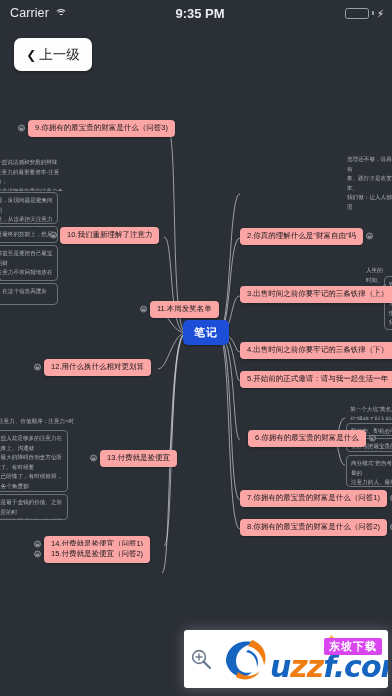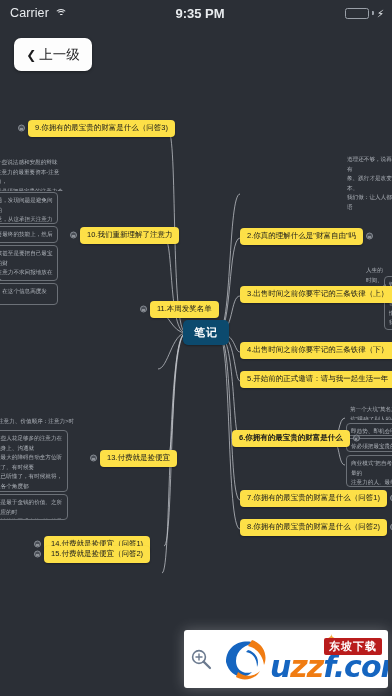--- a/index.html
+++ b/index.html
@@ -42,27 +42,27 @@
   }
   .chev{ font-size:12px; line-height:1; margin-right:1px; }
 
   
   .canvas{ position:absolute; inset:0; z-index:10; }
   svg.links{ position:absolute; left:0; top:0; width:392px; height:696px; pointer-events:none; }
   svg.links path{ fill:none; stroke:#c9ccd1; stroke-width:.85; opacity:.85; }
 
   
   .node{
-    position:absolute; background:#fde047; color:#17181a;
+    position:absolute; background:#fca5a5; color:#17181a;
     border-radius:4px; padding:4px 7px; font-size:7.5px; line-height:1.15;
     white-space:nowrap; z-index:20; cursor:pointer;
     box-shadow:0 1px 2px rgba(0,0,0,.3);
   }
   .node.root{
-    background:#0c4a6e; color:#fff; font-size:11px; font-weight:600;
+    background:#1d4ed8; color:#fff; font-size:11px; font-weight:600;
     padding:6px 11px; border-radius:5px; letter-spacing:1px; z-index:30;
   }
   
   .dot{
     position:absolute; top:50%; transform:translateY(-50%);
     width:7px; height:7px; border-radius:50%;
     background:#4a4f57; border:1px solid #888d95; cursor:pointer; z-index:25;
   }
   .dot.r{ right:-10px; }
   .dot.l{ left:-10px; }
@@ -95,21 +95,21 @@
   .uzzf{
     position:absolute; left:0; bottom:6px;
     font-family:"DejaVu Sans",sans-serif; font-weight:bold; font-style:italic;
     font-size:30px; letter-spacing:-1px; line-height:1;
   }
   .u-blue{ color:#1565c0; }
   .u-orange{ color:#f07c12; }
   .dotcom{ color:#1565c0; }
   .cn-badge{
     position:absolute; right:6px; top:8px;
-    background:#b91c1c; color:#fff; font-size:11px; font-weight:bold;
+    background:#d946ef; color:#fff; font-size:11px; font-weight:bold;
     padding:1px 5px; border-radius:2px; letter-spacing:1px;
     font-family:"DejaVu Sans",sans-serif;
   }
   .spark{ position:absolute; color:#f7a93c; font-size:11px; }
 </style>
 </head>
 <body>
 
 <div id="app">
 
@@ -176,43 +176,47 @@
       
     </div>
     <div class="node" style="left:240px; top:342px;">
       <span>4.出售时间之前你要牢记的三条铁律（下）</span>
       
     </div>
     <div class="node" style="left:240px; top:371px;">
       <span>5.开始前的正式邀请：请与我一起生活一年</span>
       
     </div>
-    <div class="node" style="left:232px; top:430px;font-weight:bold;">
+    <div class="node" style="left:248px; top:430px;">
       <span>6.你拥有的最宝贵的财富是什么</span>
       <span class="dot r"></span>
     </div>
     <div class="node" style="left:240px; top:490px;">
       <span>7.你拥有的最宝贵的财富是什么（问答1)</span>
       <span class="dot r"></span>
     </div>
     <div class="node" style="left:240px; top:519px;">
       <span>8.你拥有的最宝贵的财富是什么（问答2)</span>
       <span class="dot r"></span>
     </div>
 
     <div class="node" style="left:28px; top:120px;">
       <span>9.你拥有的最宝贵的财富是什么（问答3)</span>
       <span class="dot l"></span>
     </div>
-    <div class="node" style="left:80px; top:227px;">
+    <div class="node" style="left:60px; top:227px;">
       <span>10.我们重新理解了注意力</span>
       <span class="dot l"></span>
     </div>
     <div class="node" style="left:104px; top:301px;margin-left:46px;">
       <span>11.本周发奖名单</span>
+      <span class="dot l"></span>
+    </div>
+    <div class="node" style="left:44px; top:359px;">
+      <span>12.用什么换什么相对更划算</span>
       <span class="dot l"></span>
     </div>
     <div class="node" style="left:100px; top:450px;">
       <span>13.付费就是捡便宜</span>
       <span class="dot l"></span>
     </div>
     <div class="node" style="left:44px; top:536px;">
       <span>14.付费就是捡便宜（问答1)</span>
       <span class="dot l"></span>
     </div>

